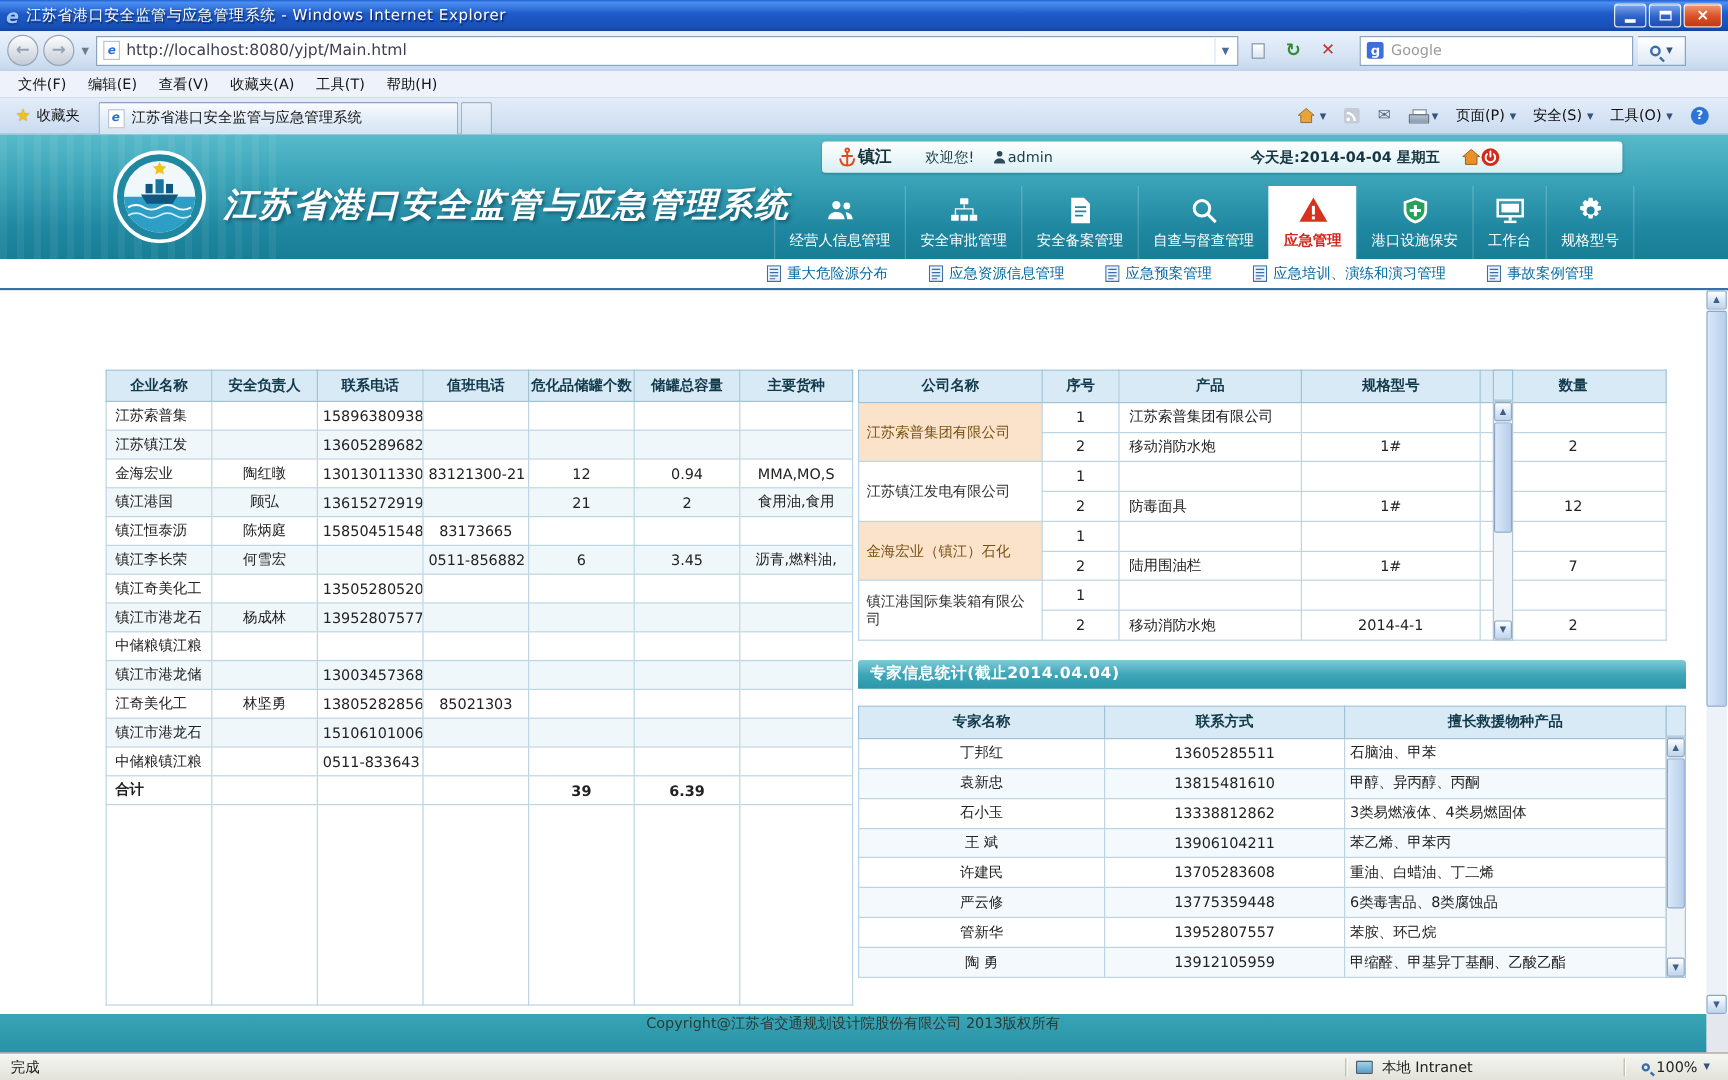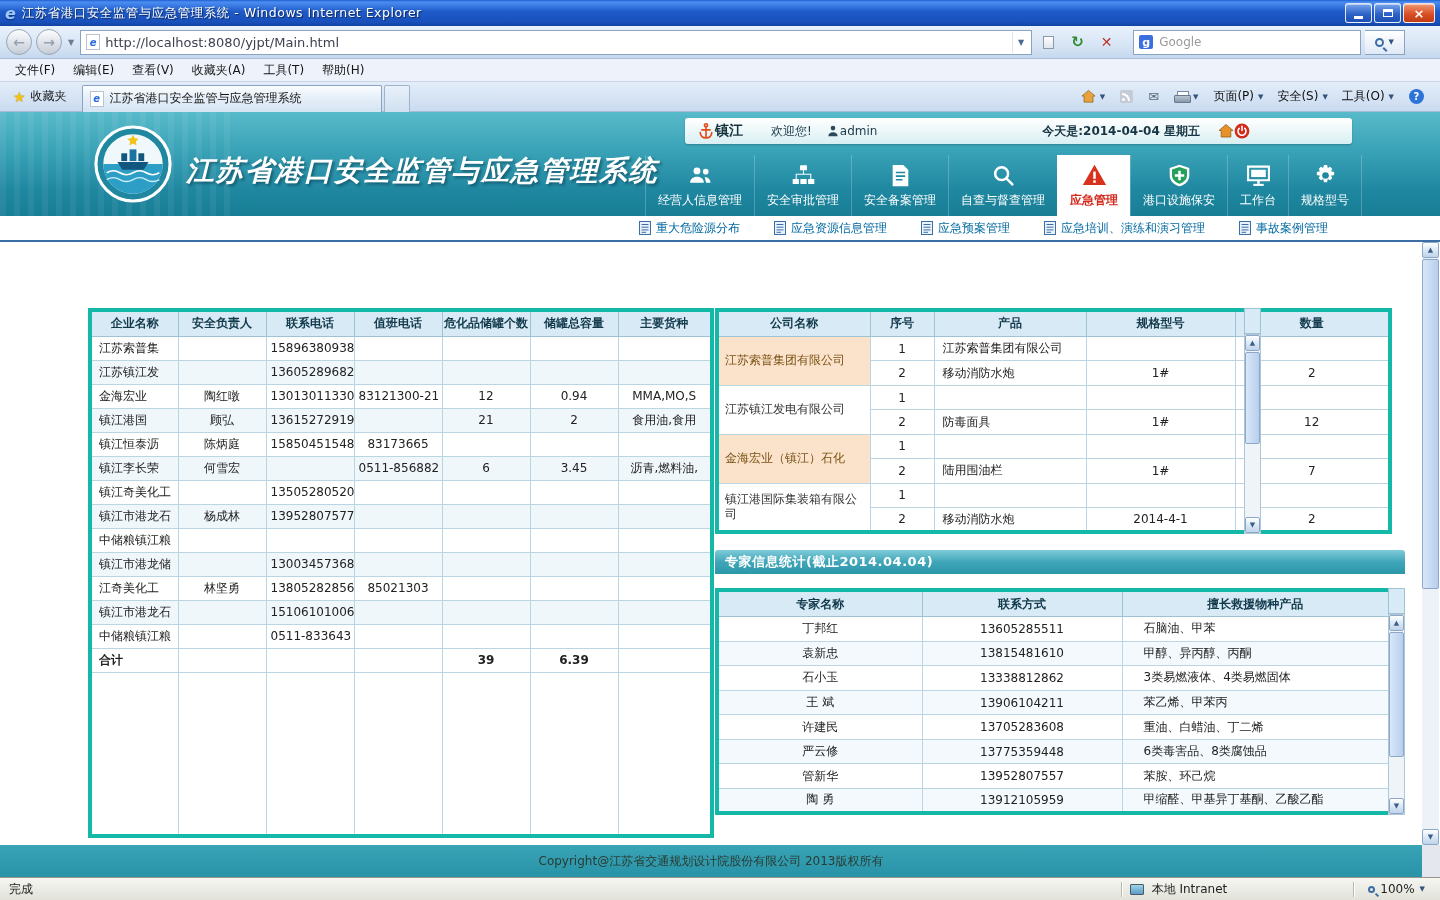--- a/index.html
+++ b/index.html
@@ -95,50 +95,50 @@
 .content{position:absolute;left:0;top:242px;width:1422px;height:603px;background:#fff}
 .panel-hd{position:absolute;height:24px;line-height:24px;padding-left:10px;color:#fff;font-weight:bold;font-size:13px;letter-spacing:.5px;border-radius:3px 3px 0 0;
  background:linear-gradient(180deg,#7FCBD8 0%,#3FA6B8 50%,#2B97A9 100%)}
 #tank-hd{left:88px;top:30px;width:622px}
 #supplies-hd{left:715px;top:30px;width:690px}
 #experts-hd{left:715px;top:308px;width:690px}
 .dt-wrap{position:absolute;background:#fff}
 #tank-wrap{left:88px;top:66px;width:622px;height:530px}
 #supplies-wrap{left:715px;top:66px;width:546px;height:226px}
 #experts-wrap{left:715px;top:346px;width:690px;height:227px}
-table.dt{border-collapse:collapse;table-layout:fixed;width:100%;height:100%;font-size:12px;border:4px solid #14b8a6;background:#fff}
+table.dt{border-collapse:collapse;table-layout:fixed;width:100%;height:100%;font-size:12px;border:1px solid #14b8a6;background:#fff}
 .dt th{background:#D8EAF5;border:1px solid #9FC2D4;height:26px;color:#123A4C;font-weight:bold;padding:2px 0;white-space:nowrap;overflow:hidden}
 .dt td{border:1px solid #BBD5E2;height:24px;text-align:center;padding:2px 4px;color:#222;white-space:nowrap;overflow:hidden}
 #tank-table{width:100%}
 #tank-table td:first-child{text-align:left;padding-left:7px}
 #tank-table tr.alt td{background:#F0F7FB}
 #tank-table tr.total td{font-weight:bold;background:#fff}
 #tank-table tr.filler td{height:auto;background:#fff}
 #supplies-table{width:673px}
 #supplies-table td.company{text-align:left;padding-left:6px;white-space:normal;line-height:1.25;color:#333}
 #supplies-table td.company.hl{background:#FBE3CB;color:#7A5214}
 #supplies-table td.prod{text-align:left;padding-left:8px}
 #experts-table{width:673px}
-#experts-table td.prod{text-align:left;padding-left:21px}
+#experts-table td.prod{text-align:left;padding-left:4px}
 #experts-table tr.alt td{background:#F3F9FC}
 
 
 .vscroll{position:absolute;width:17px;background:#EFF4F9;border:1px solid #AFC6D6;display:flex;flex-direction:column}
 .vs-btn{height:16px;flex:none;background:linear-gradient(180deg,#FEFFFF,#D8E6F4 55%,#C0D4EA);border:1px solid #8CA8C8;border-radius:2px;
  color:#3C5E88;font-size:7px;line-height:14px;text-align:center}
 .vs-thumb{flex:none;margin:1px 0;background:linear-gradient(90deg,#D9E8F9,#B8CEEC);border:1px solid #8CA8C8;border-radius:2px}
 .vs-track{flex:1}
 #supplies-scroll{right:0;top:26px;height:200px}
 #experts-scroll{right:0;top:26px;height:201px}
 .corner{position:absolute;right:0;top:0;width:17px;height:26px;background:#D8EAF5;border:1px solid #9FC2D4}
 #page-scroll{position:absolute;left:1422px;top:242px;width:17px;height:603px;border:none;background:#EDF2F8}
 .scroll-corner{position:absolute;left:1422px;top:845px;width:18px;height:32px;background:#E4E8EE}
 
 
-.footer{position:absolute;left:0;top:845px;width:1422px;height:32px;display:flex;align-items:center;justify-content:center;color:#2b3b33;
+.footer{position:absolute;left:0;top:845px;width:1422px;height:32px;display:flex;align-items:flex-start;justify-content:center;color:#2b3b33;
  background:linear-gradient(180deg,#38A4B6,#2893A6)}
 .statusbar{position:absolute;left:0;top:877px;width:1440px;height:23px;display:flex;align-items:center;gap:8px;padding:0 9px;color:#222;
  background:linear-gradient(180deg,#F6F6F2,#E2E2DA);border-top:1px solid #98988E}
 .sb-right{margin-left:auto;display:flex;align-items:center;gap:8px}
 .sb-sep{width:1px;height:15px;background:#b8b8b0;box-shadow:1px 0 0 #fff}
 .mini-pc{width:14px;height:11px;border:1px solid #4a5a6a;border-radius:1px;background:linear-gradient(180deg,#9fd4e8,#5b9cc8)}
 .zoom-btn{display:flex;align-items:center;gap:5px;padding:1px 6px}
 .smallmag{width:7px;height:7px;border:2px solid #3A6EA5;border-radius:50%;position:relative}
 .smallmag::after{content:"";position:absolute;width:2px;height:4px;background:#3A6EA5;transform:rotate(-45deg);left:6px;top:5px}
 </style>

